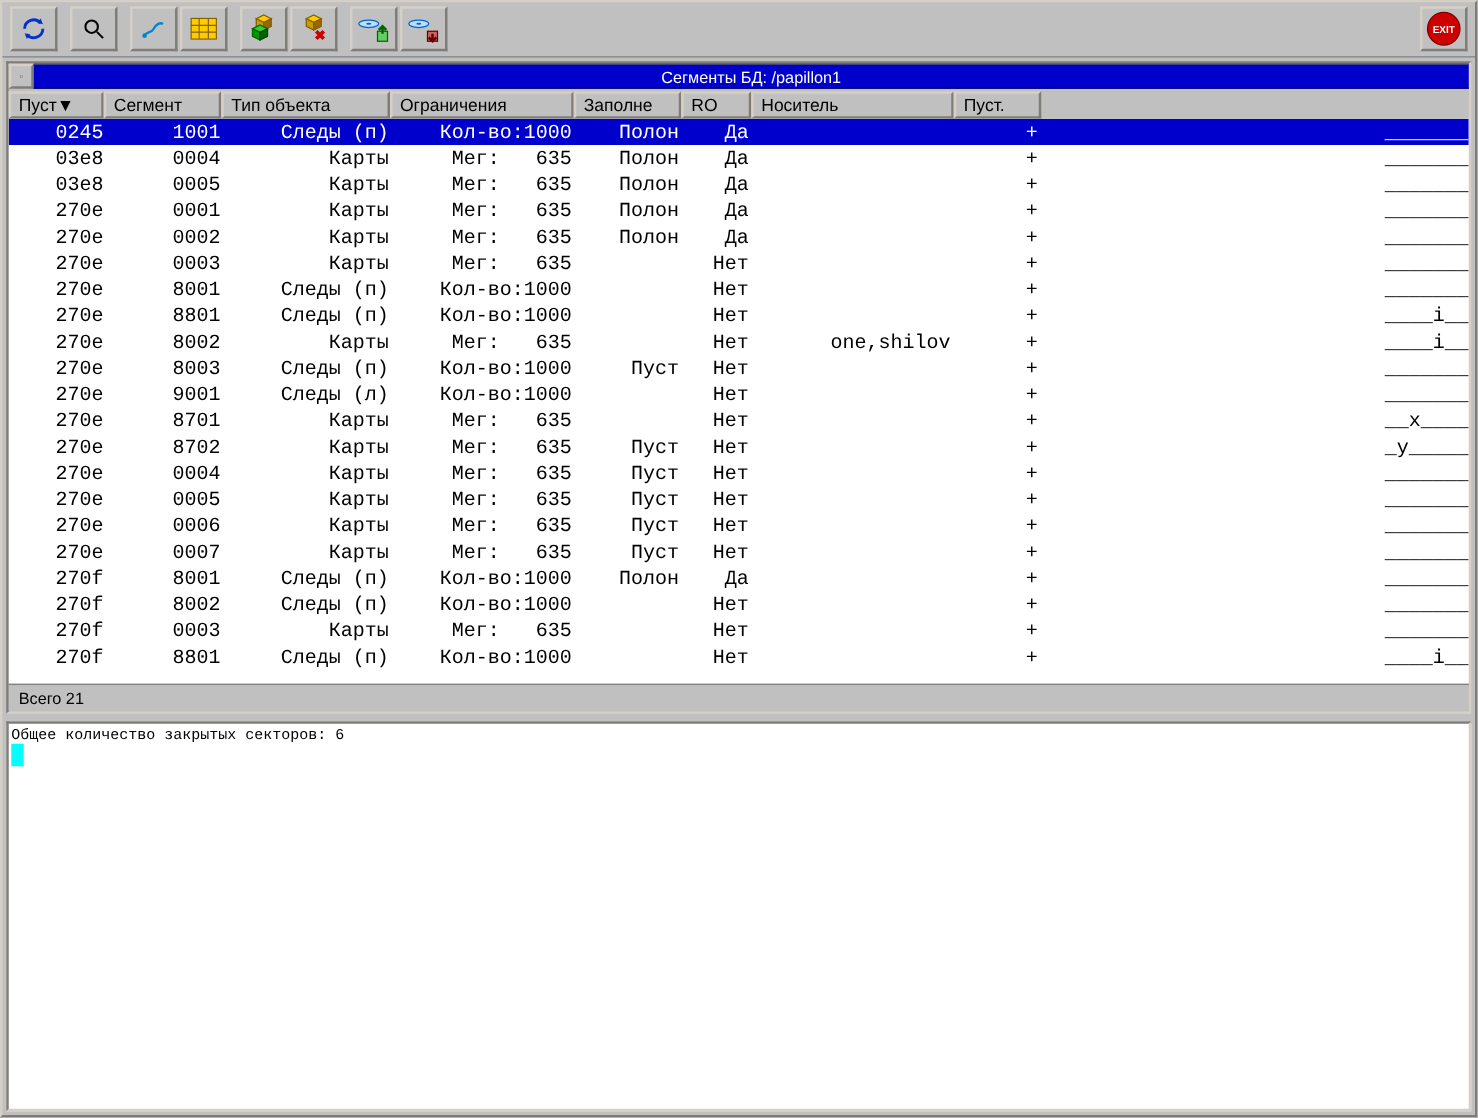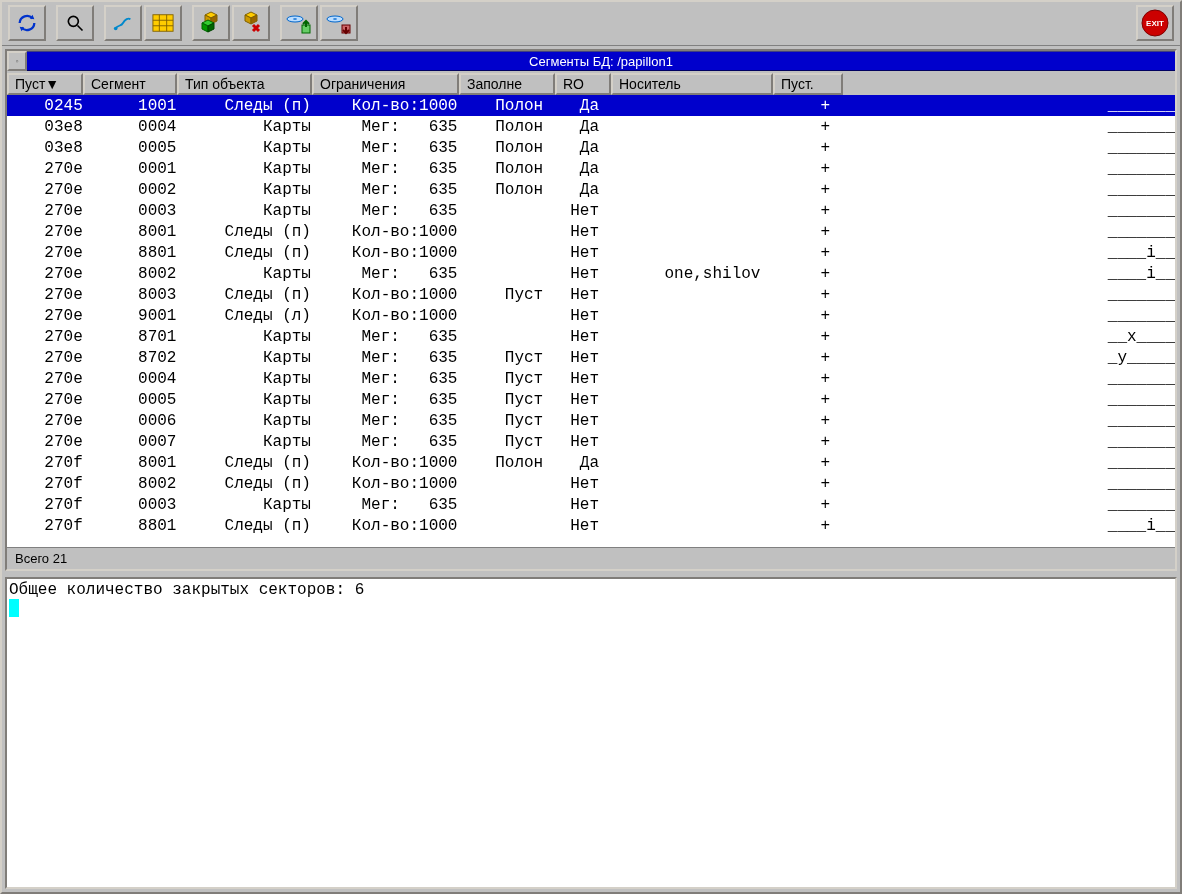--- a/index.html
+++ b/index.html
@@ -109,21 +109,21 @@
     color: #000;
   }
   .statseg { padding: 0 8px; border-right: 2px inset #d4d0c8; height:100%; display:flex; align-items:center;}
   .statseg:last-child { border-right:none; flex:1;}
   .console {
     flex:1;
     margin: 3px;
     border: 2px inset #d4d0c8;
     background: #fff;
     font-family: "Courier New", monospace;
-    font-size: 16px;
+    font-size: 12px;
     padding: 2px;
     color: #000;
     position: relative;
   }
   .caret {
     width: 10px; height: 18px;
     background: #00ffff;
     display:inline-block;
     vertical-align: bottom;
   }
@@ -219,21 +219,21 @@
       <div class="cornerbox">
           <span style="color:#606060;font-size:9px;">◦</span>
         </div>
       <div class="titlebar">Сегменты БД: /papillon1</div>
     </div>
     <div class="headerrow" id="headerrow">
         <div class="hcell" style="width: 76px;">Пуст▼</div>
         <div class="hcell" style="width: 94px;">Сегмент</div>
         <div class="hcell" style="width: 135px;">Тип объекта</div>
         <div class="hcell" style="width: 147px;">Ограничения</div>
-        <div class="hcell" style="width: 96px; text-align: center;">Заполне</div>
+        <div class="hcell" style="width: 86px; text-align: center;">Заполне</div>
         <div class="hcell" style="width: 56px;">RO</div>
         <div class="hcell" style="width: 162px;">Носитель</div>
         <div class="hcell" style="width: 70px;">Пуст.</div>
       </div>
     <div class="tablebody" id="tablebody">
         <div class="row selected"><div class="cell" style="width: 76px;">0245</div><div class="cell" style="width: 94px;">1001</div><div class="cell" style="width: 135px;">Следы (п)</div><div class="cell" style="width: 147px;">Кол-во:1000</div><div class="cell" style="width: 86px;">Полон</div><div class="cell" style="width: 56px;">Да</div><div class="cell" style="width: 162px;"></div><div class="cell" style="width: 70px;">+</div><div class="cell" style="width: 346px;">_______</div></div>
         <div class="row"><div class="cell" style="width: 76px;">03e8</div><div class="cell" style="width: 94px;">0004</div><div class="cell" style="width: 135px;">Карты</div><div class="cell" style="width: 147px;">Мег:   635</div><div class="cell" style="width: 86px;">Полон</div><div class="cell" style="width: 56px;">Да</div><div class="cell" style="width: 162px;"></div><div class="cell" style="width: 70px;">+</div><div class="cell" style="width: 346px;">_______</div></div>
         <div class="row"><div class="cell" style="width: 76px;">03e8</div><div class="cell" style="width: 94px;">0005</div><div class="cell" style="width: 135px;">Карты</div><div class="cell" style="width: 147px;">Мег:   635</div><div class="cell" style="width: 86px;">Полон</div><div class="cell" style="width: 56px;">Да</div><div class="cell" style="width: 162px;"></div><div class="cell" style="width: 70px;">+</div><div class="cell" style="width: 346px;">_______</div></div>
         <div class="row"><div class="cell" style="width: 76px;">270e</div><div class="cell" style="width: 94px;">0001</div><div class="cell" style="width: 135px;">Карты</div><div class="cell" style="width: 147px;">Мег:   635</div><div class="cell" style="width: 86px;">Полон</div><div class="cell" style="width: 56px;">Да</div><div class="cell" style="width: 162px;"></div><div class="cell" style="width: 70px;">+</div><div class="cell" style="width: 346px;">_______</div></div>
         <div class="row"><div class="cell" style="width: 76px;">270e</div><div class="cell" style="width: 94px;">0002</div><div class="cell" style="width: 135px;">Карты</div><div class="cell" style="width: 147px;">Мег:   635</div><div class="cell" style="width: 86px;">Полон</div><div class="cell" style="width: 56px;">Да</div><div class="cell" style="width: 162px;"></div><div class="cell" style="width: 70px;">+</div><div class="cell" style="width: 346px;">_______</div></div>

